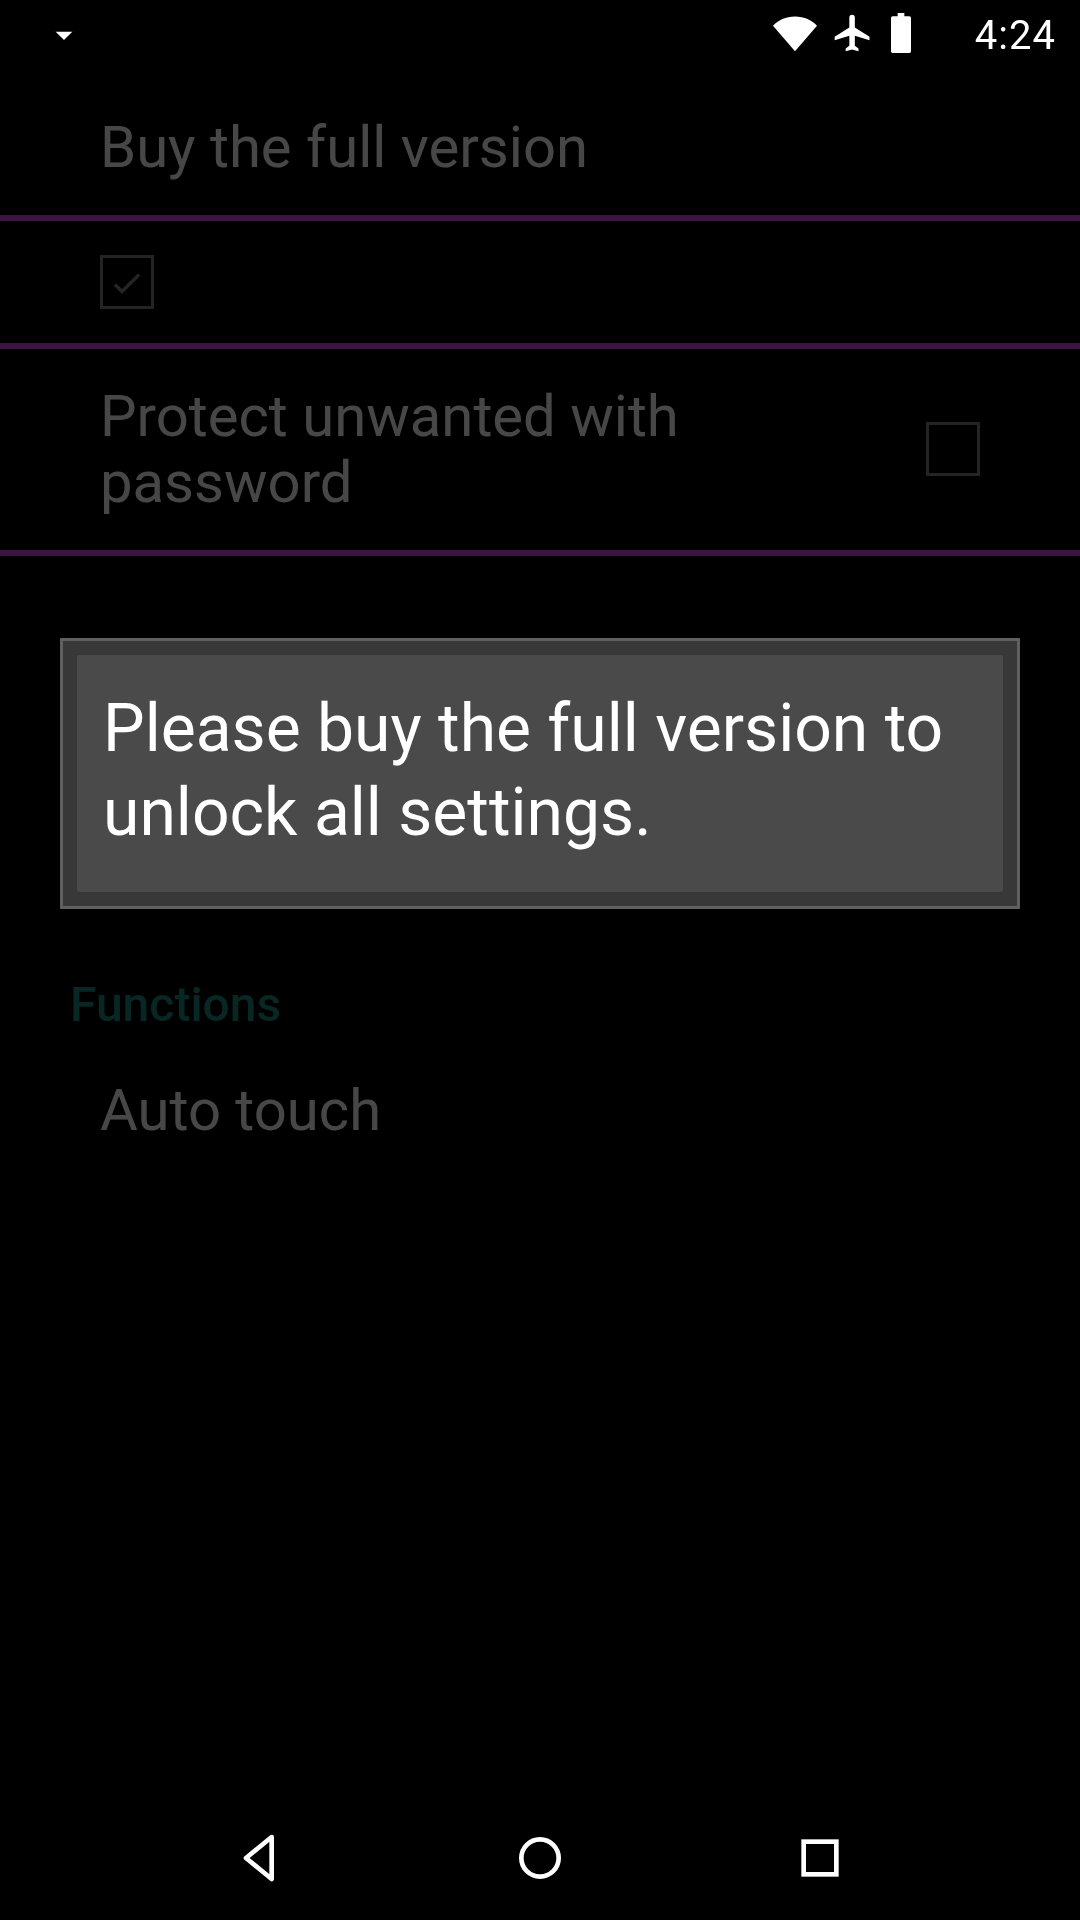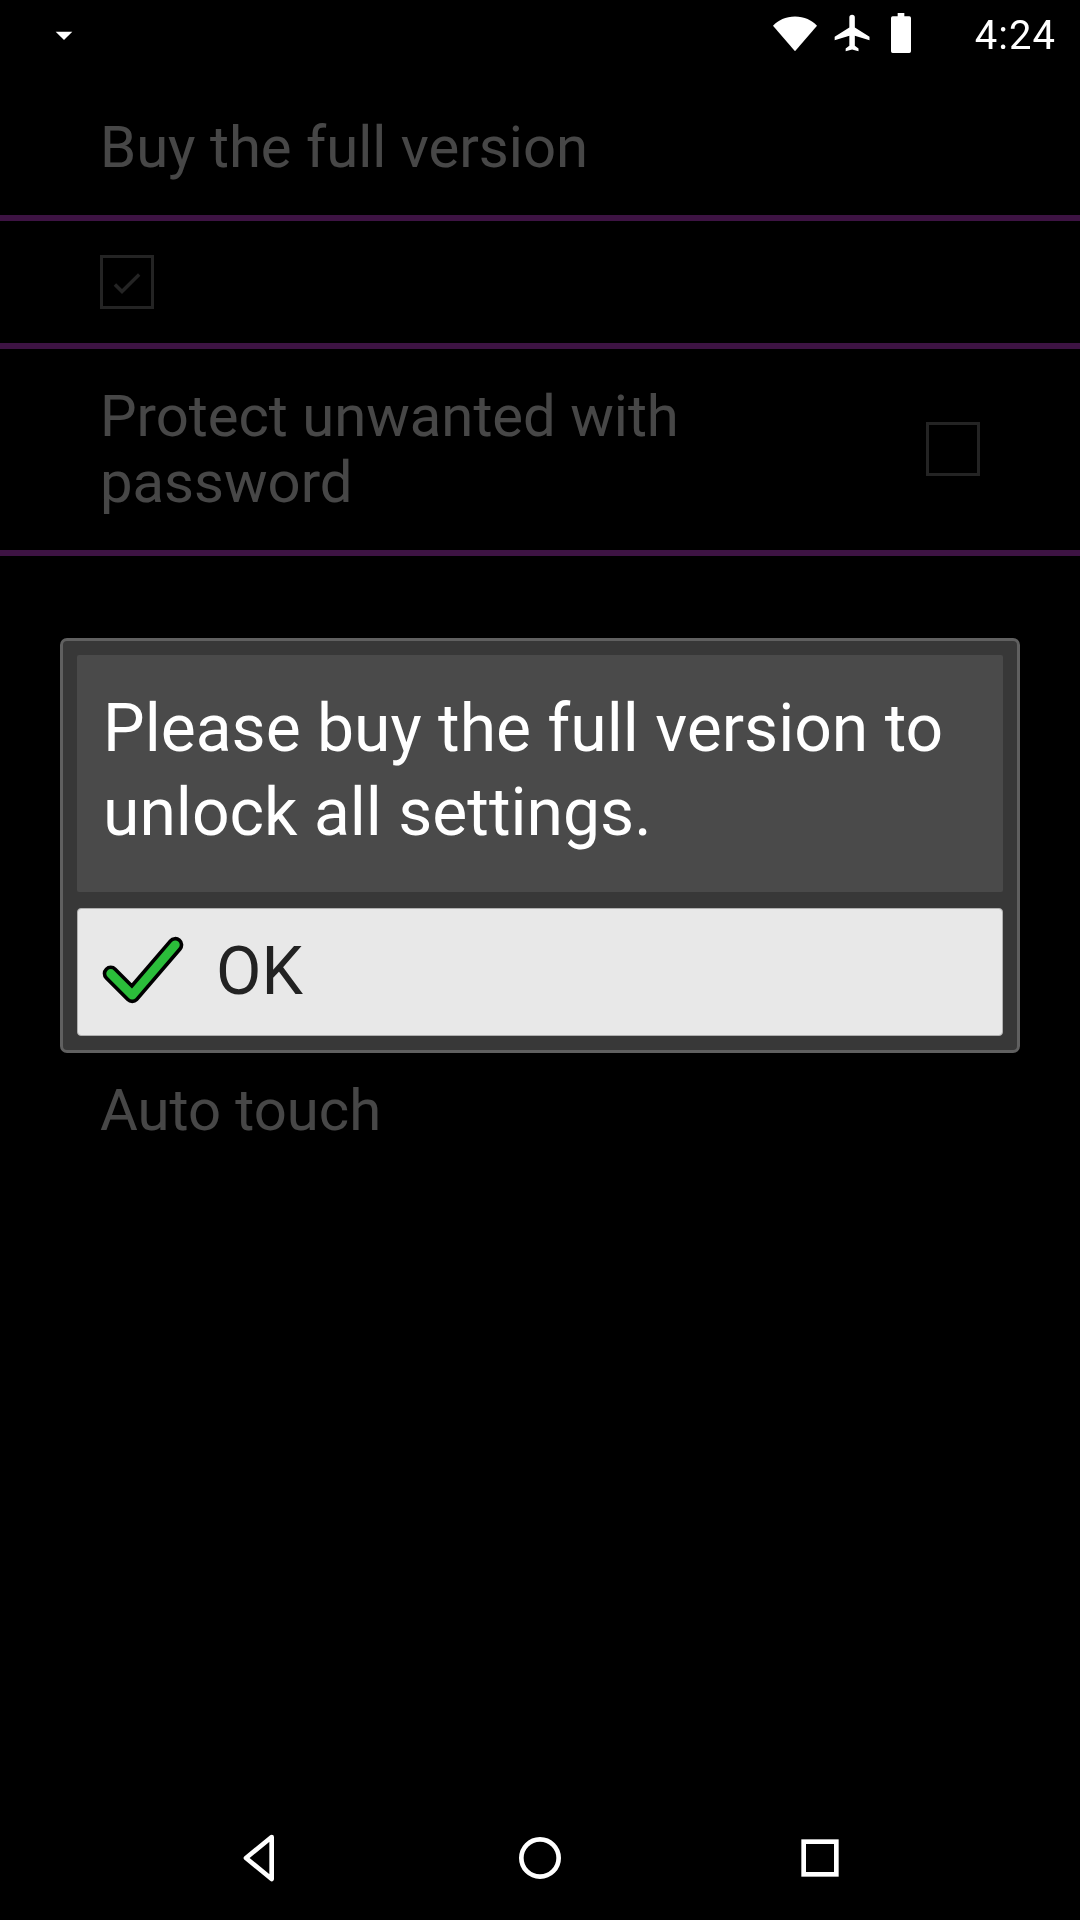--- a/index.html
+++ b/index.html
@@ -26,21 +26,21 @@
     .row-text { flex: 1; }
     .row-label { font-size: 58px; line-height: 1.15; color: #fff; font-weight: 400; }
     .row-sub { font-size: 52px; color: #9e9e9e; margin-top: 6px; }
     .checkbox { width: 54px; height: 54px; border: 3px solid #808080; display: flex; align-items: center; justify-content: center; flex-shrink: 0; }
     .checkbox.checked svg { width: 40px; height: 40px; fill: #808080; }
 
     
     .scrim { position: absolute; inset: 0; background: rgba(0,0,0,0.72); }
 
     
-    .dialog { position: absolute; top: 638px; left: 60px; right: 60px; border: 3px solid #606060; border-radius: 7px; background: #383838; }
+    .dialog { position: absolute; top: 638px; left: 60px; right: 60px; border: 3px solid #606060; border-radius: 1px; background: #383838; }
     .dialog-inner { padding: 14px; }
     .dialog-msg { background: #4a4a4a; border-radius: 2px; padding: 32px 26px 36px; font-size: 66px; line-height: 1.28; color: #fff; font-weight: 400; }
     .dialog-btn { margin-top: 16px; background: #e8e8e8; border: 1px solid #b0b0b0; border-radius: 4px; padding: 18px 22px; display: flex; align-items: center; gap: 30px; }
     .dialog-btn .check-icon svg { width: 86px; height: 86px; }
     .dialog-btn .ok-text { font-size: 66px; color: #222; font-weight: 400; }
 
     
     .navbar { position: absolute; left: 0; right: 0; bottom: 0; height: 120px; background: #000; display: flex; align-items: center; justify-content: space-around; padding: 0 120px; }
     .nav-btn svg { width: 56px; height: 56px; fill: none; stroke: #fff; stroke-width: 4; }
   </style>
@@ -107,29 +107,20 @@
           <path d="M4 0h4v2h3a1 1 0 0 1 1 1v20a1 1 0 0 1-1 1H1a1 1 0 0 1-1-1V3a1 1 0 0 1 1-1h3V0z"></path>
         </svg>
     </span>
     <span class="status-time">4:24</span>
   </div>
 </div>
 
 <div class="dialog">
   <div class="dialog-inner">
     <div class="dialog-msg">Please buy the full version to unlock all settings.</div>
-    <div class="dialog-btn">
-      <span class="check-icon">
-        <svg viewBox="0 0 48 48">
-          <path d="M6 26 L18 38 L42 10" fill="none" stroke="#000" stroke-width="9" stroke-linecap="round" stroke-linejoin="round"></path>
-          <path d="M6 26 L18 38 L42 10" fill="none" stroke="#2bbd3a" stroke-width="5" stroke-linecap="round" stroke-linejoin="round"></path>
-        </svg>
-      </span>
-      <span class="ok-text">OK</span>
-    </div>
   </div>
 </div>
 
 <div class="navbar">
   <div class="nav-btn">
     <svg viewBox="0 0 48 48">
         <path d="M34 6 L12 24 L34 42 Z" fill="none" stroke="#fff" stroke-width="4" stroke-linejoin="round"></path>
       </svg>
   </div>
   <div class="nav-btn">

